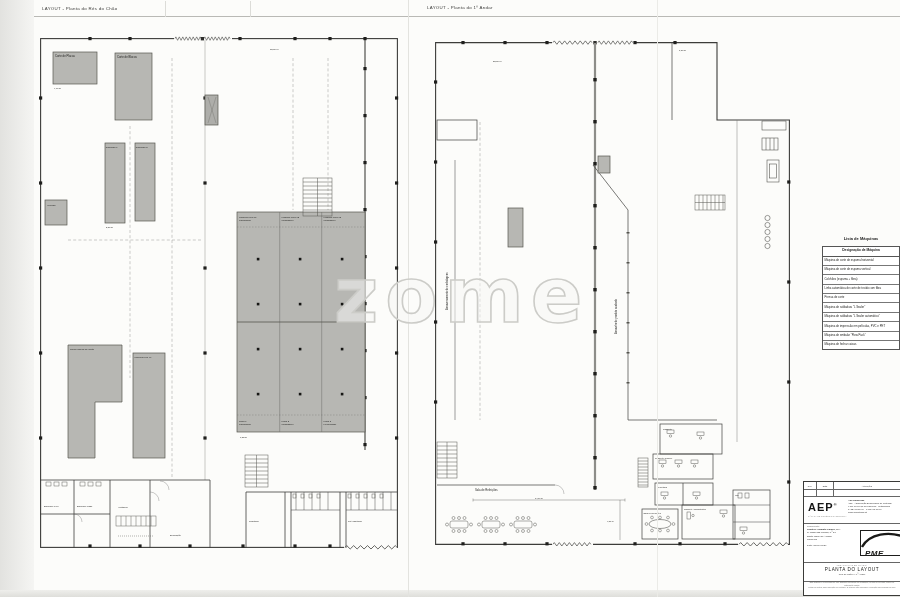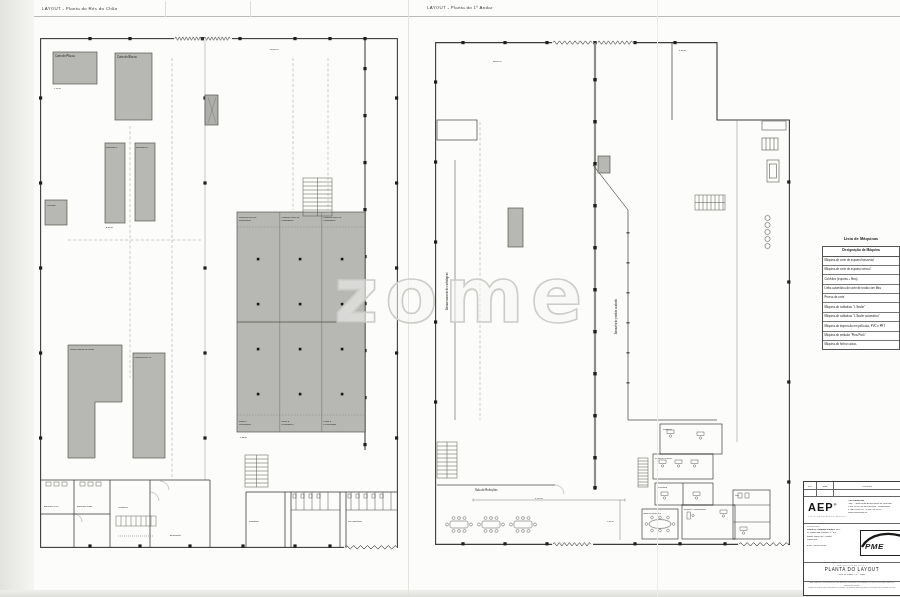--- a/index.html
+++ b/index.html
@@ -51,21 +51,21 @@
   .aep-tag{position:absolute;left:4px;top:19px;font-size:1.8px;color:#8a8a86;letter-spacing:.2px;}
   .aep-info{position:absolute;left:44px;top:2.5px;width:50px;line-height:1.35;color:#333;}
   .aep-info .b{font-weight:bold;}
   .tb-req{position:absolute;top:41px;left:0;width:96px;height:39px;border-bottom:0.5px solid #666;}
   .req-l{position:absolute;left:3px;top:2px;width:50px;line-height:1.4;color:#2e2e2c;}
   .req-label{color:#666;}
   .req-name{font-weight:bold;}
   .req-date{margin-top:2.5px;color:#444;}
   .pme-box{position:absolute;left:56px;top:7px;width:46px;height:24px;border:0.9px solid #1d1d1b;
            background:#fff;overflow:hidden;}
-  .pme-text{position:absolute;left:4px;top:11px;font-size:8px;font-style:italic;
+  .pme-text{position:absolute;left:4px;top:18px;font-size:8px;font-style:italic;
             font-weight:bold;color:#1a1a18;letter-spacing:.5px;}
   .tb-doc{position:absolute;top:80px;left:0;width:96px;height:19px;text-align:center;
           border-bottom:0.5px solid #666;}
   .doc-loc{font-size:1.9px;color:#777;margin-top:1.5px;letter-spacing:.3px;}
   .doc-title{font-size:4.6px;color:#1b1b19;letter-spacing:.6px;margin-top:1.5px;}
   .doc-sub{font-size:2.4px;color:#444;margin-top:1px;}
   .tb-fine{position:absolute;top:99px;left:2px;width:92px;text-align:center;
            font-size:1.8px;line-height:1.4;color:#6d6d6a;}
 </style>
 </head>

